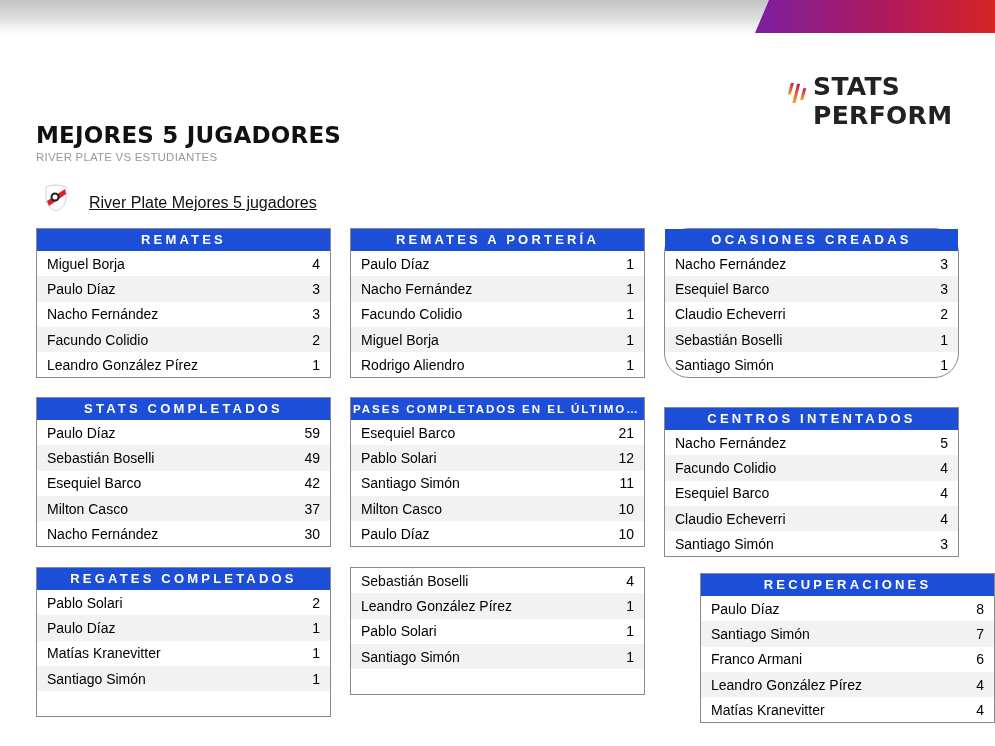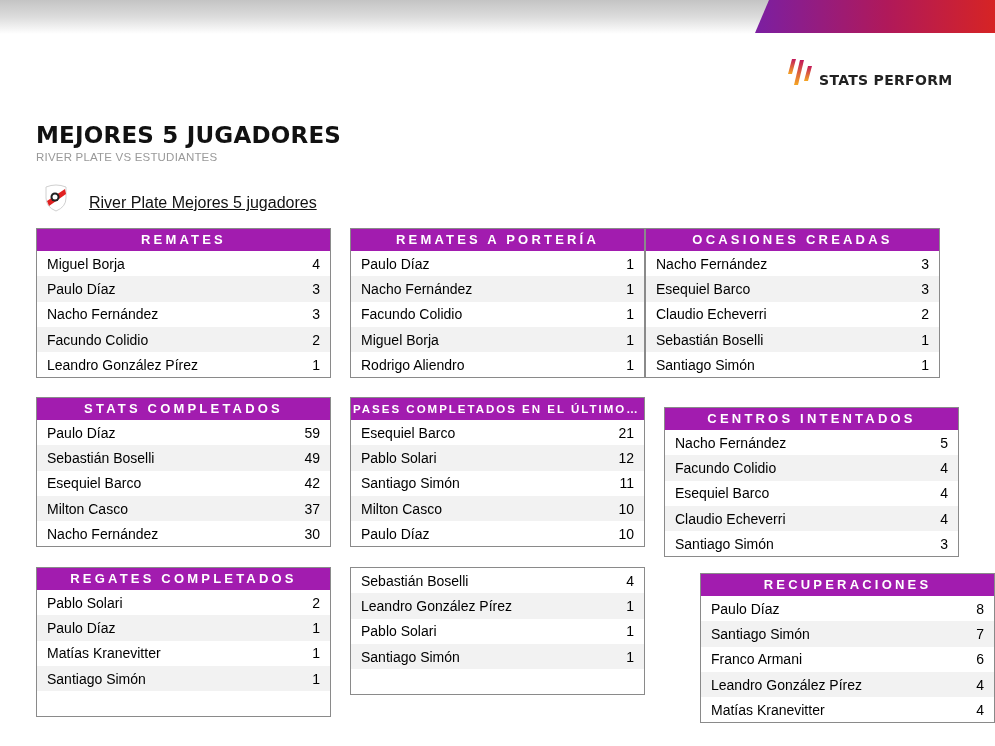--- a/index.html
+++ b/index.html
@@ -11,35 +11,35 @@
       background: linear-gradient(to bottom, #c4c4c4 0%, #dcdcdc 50%, #ffffff 100%);
     }
     .top-accent {
       position: absolute; top: 0; left: 755px; width: 240px; height: 33px;
       background: linear-gradient(90deg, #7b1fa2 0%, #b0195a 55%, #d62424 100%);
       clip-path: polygon(14px 0, 100% 0, 100% 100%, 0 100%);
     }
 
     .logo { position: absolute; left: 787px; top: 55px; display: flex; align-items: center; gap: 6px; }
     .logo-mark { width: 26px; height: 30px; }
-    .logo-text { font-weight: 700; font-size: 14px; letter-spacing: 0.3px; color: #222; font-family: "DejaVu Sans", sans-serif; margin-top: 17px; }
+    .logo-text { font-weight: 700; font-size: 25px; letter-spacing: 0.3px; color: #222; font-family: "DejaVu Sans", sans-serif; margin-top: 17px; }
 
     .title { position: absolute; left: 36px; top: 122px; font-size: 23px; font-weight: 700; letter-spacing: 0.2px; color: #111; font-family: "DejaVu Sans", sans-serif; }
     .subtitle { position: absolute; left: 36px; top: 151px; font-size: 11.5px; color: #999; letter-spacing: 0.2px; }
 
     .team-row { position: absolute; left: 44px; top: 184px; display: flex; align-items: flex-end; text-decoration: underline; }
     .crest { width: 24px; height: 28px; }
     .team-label { margin-left: 21px; font-size: 16px; color: #111; }
 
     .grid { position: absolute; left: 36px; top: 228px; }
     .table {
       position: absolute; width: 295px; border: 1px solid #8a8a8a; background: #fff;
     }
     .table-head {
-      height: 22px; background: #a21caf; color: #fff; font-size: 13px; font-weight: 700;
+      height: 22px; background: #1d4ed8; color: #fff; font-size: 13px; font-weight: 700;
       letter-spacing: 3.2px; text-align: center; line-height: 22px; white-space: nowrap; overflow: hidden; text-overflow: ellipsis; padding: 0 2px;
     }
     .table-head.small { font-size: 11.5px; letter-spacing: 2px; }
     .rows { height: 126px; }
     .row { height: 25.3px; display: flex; align-items: center; justify-content: space-between; padding: 0 10px; font-size: 14px; color: #000000; }
     .row:nth-child(even) { background: #f2f2f2; }
     .row .val { font-weight: 400; }
   </style>
 </head>
 <body>
@@ -122,21 +122,21 @@
           <span>Miguel Borja</span>
           <span class="val">1</span>
         </div>
       <div class="row">
           <span>Rodrigo Aliendro</span>
           <span class="val">1</span>
         </div>
     </div>
   </div>
 
-  <div class="table" style="left:609px;top:0;">
+  <div class="table" style="left:628px;top:0;border-radius:25px;">
     <div class="table-head">OCASIONES CREADAS</div>
     <div class="rows">
       <div class="row">
           <span>Nacho Fernández</span>
           <span class="val">3</span>
         </div>
       <div class="row">
           <span>Esequiel Barco</span>
           <span class="val">3</span>
         </div>

